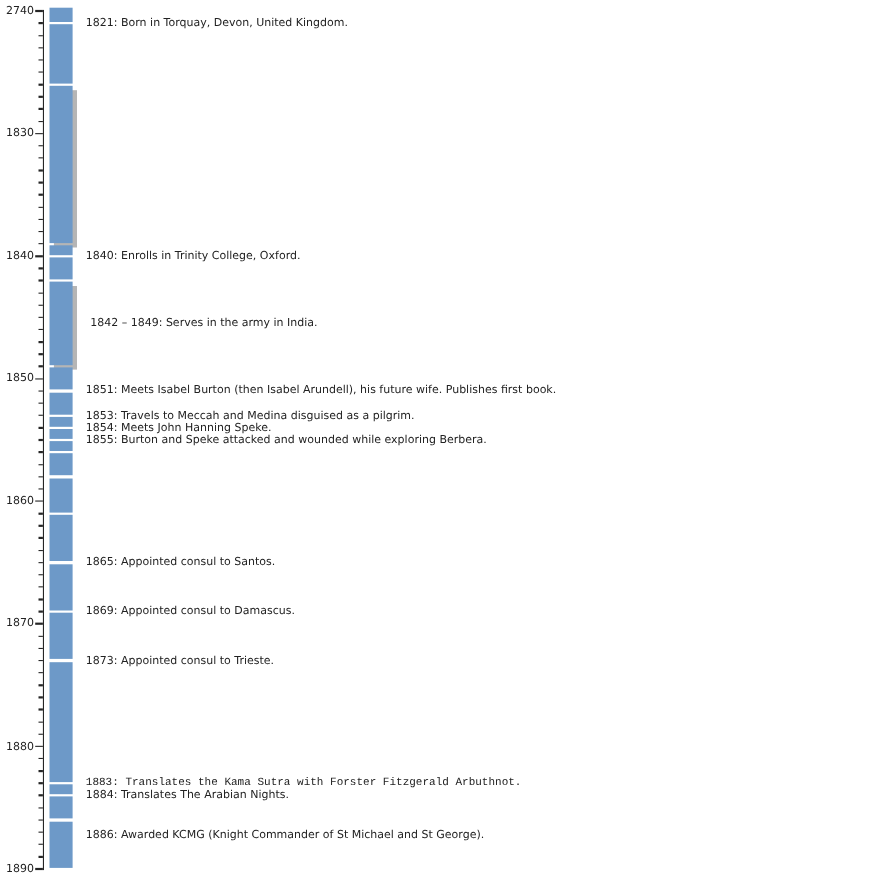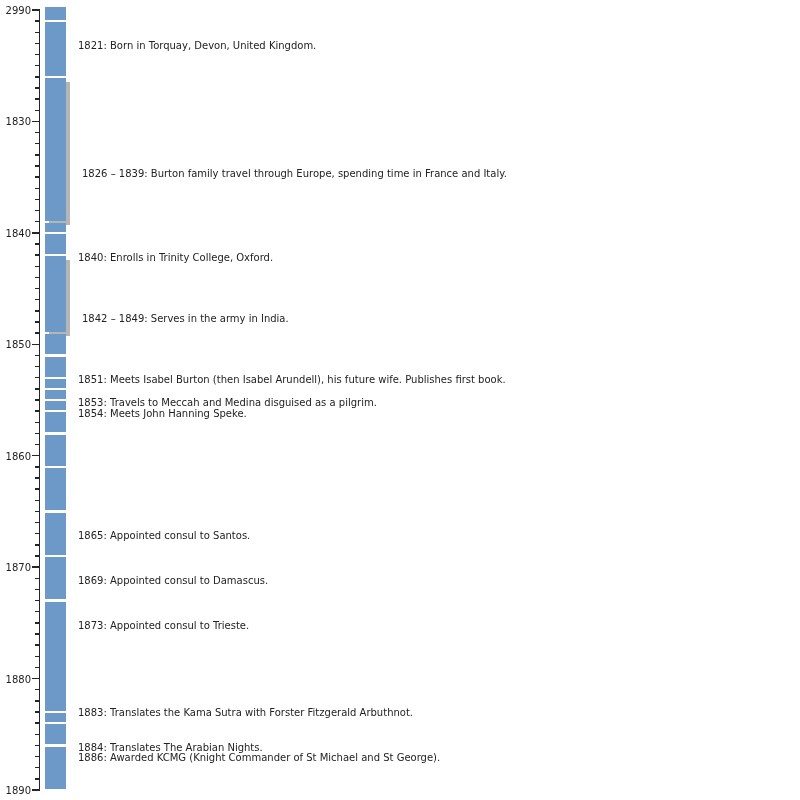--- a/index.html
+++ b/index.html
@@ -32,30 +32,29 @@
   }
   .bar-seg {
     position: absolute;
   }
   .event-label {
     position: absolute;
     font-size: 10px;
     color: #222222;
     transform: translateY(-50%);
     white-space: nowrap;
-    margin-top: 24px;
   }
 </style>
 </head>
 <body>
 
 <div class="chart">
   <div class="spine" style="left: 38.6px; top: 9.3px; width: 1.4px; height: 781.4px;"></div>
 <div class="tick" style="left: 31.6px; top: 9.3px; width: 7px;"></div>
-    <div class="tick-label" style="top: 10px;">2990</div>
+    <div class="tick-label" style="top: 10px;">2740</div>
     <div class="tick" style="left: 34.6px; top: 20.4429px; width: 4px;"></div>
     <div class="tick" style="left: 34.6px; top: 31.5857px; width: 4px;"></div>
     <div class="tick" style="left: 34.6px; top: 42.7286px; width: 4px;"></div>
     <div class="tick" style="left: 34.6px; top: 53.8714px; width: 4px;"></div>
     <div class="tick" style="left: 34.6px; top: 65.0143px; width: 4px;"></div>
     <div class="tick" style="left: 34.6px; top: 76.1571px; width: 4px;"></div>
     <div class="tick" style="left: 34.6px; top: 87.3px; width: 4px;"></div>
     <div class="tick" style="left: 34.6px; top: 98.4429px; width: 4px;"></div>
     <div class="tick" style="left: 34.6px; top: 109.586px; width: 4px;"></div>
     <div class="tick" style="left: 31.6px; top: 120.729px; width: 7px;"></div>
@@ -142,25 +141,25 @@
     <div class="bar-seg" style="left: 45px; top: 412.243px; width: 21px; height: 20.0857px; background: rgb(109, 153, 200);"></div>
     <div class="bar-seg" style="left: 45px; top: 434.529px; width: 21px; height: 31.2286px; background: rgb(109, 153, 200);"></div>
     <div class="bar-seg" style="left: 45px; top: 467.957px; width: 21px; height: 42.3714px; background: rgb(109, 153, 200);"></div>
     <div class="bar-seg" style="left: 45px; top: 512.529px; width: 21px; height: 42.3714px; background: rgb(109, 153, 200);"></div>
     <div class="bar-seg" style="left: 45px; top: 557.1px; width: 21px; height: 42.3714px; background: rgb(109, 153, 200);"></div>
     <div class="bar-seg" style="left: 45px; top: 601.671px; width: 21px; height: 109.229px; background: rgb(109, 153, 200);"></div>
     <div class="bar-seg" style="left: 45px; top: 713.1px; width: 21px; height: 8.94286px; background: rgb(109, 153, 200);"></div>
     <div class="bar-seg" style="left: 45px; top: 724.243px; width: 21px; height: 20.0857px; background: rgb(109, 153, 200);"></div>
     <div class="bar-seg" style="left: 45px; top: 746.529px; width: 21px; height: 42.3714px; background: rgb(109, 153, 200);"></div>
     <div class="event-label" style="left: 78px; top: 21.1429px;">1821: Born in Torquay, Devon, United Kingdom.</div>
-    <div class="event-label" style="left: 82px; top: 149.286px;">1826 – 1839: Burton family travel through Europe, spending time in France and Italy.</div>
     <div class="event-label" style="left: 78px; top: 232.857px;">1840: Enrolls in Trinity College, Oxford.</div>
     <div class="event-label" style="left: 82px; top: 294.143px;">1842 – 1849: Serves in the army in India.</div>
     <div class="event-label" style="left: 78px; top: 355.429px;">1851: Meets Isabel Burton (then Isabel Arundell), his future wife. Publishes first book.</div>
     <div class="event-label" style="left: 78px; top: 377.714px;">1853: Travels to Meccah and Medina disguised as a pilgrim.</div>
     <div class="event-label" style="left: 78px; top: 388.857px;">1854: Meets John Hanning Speke.</div>
+    <div class="event-label" style="left: 78px; top: 400px;">1855: Burton and Speke attacked and wounded while exploring Berbera.</div>
     <div class="event-label" style="left: 78px; top: 511.429px;">1865: Appointed consul to Santos.</div>
     <div class="event-label" style="left: 78px; top: 556px;">1869: Appointed consul to Damascus.</div>
     <div class="event-label" style="left: 78px; top: 600.571px;">1873: Appointed consul to Trieste.</div>
-    <div class="event-label" style="left: 78px; top: 688px;">1883: Translates the Kama Sutra with Forster Fitzgerald Arbuthnot.</div>
+    <div class="event-label" style="left: 78px; top: 712px; font-family: Liberation Mono, monospace;">1883: Translates the Kama Sutra with Forster Fitzgerald Arbuthnot.</div>
     <div class="event-label" style="left: 78px; top: 723.143px;">1884: Translates The Arabian Nights.</div>
-    <div class="event-label" style="left: 78px; top: 733px;">1886: Awarded KCMG (Knight Commander of St Michael and St George).</div>
+    <div class="event-label" style="left: 78px; top: 759px;">1886: Awarded KCMG (Knight Commander of St Michael and St George).</div>
   </div>
 
 </body></html>

